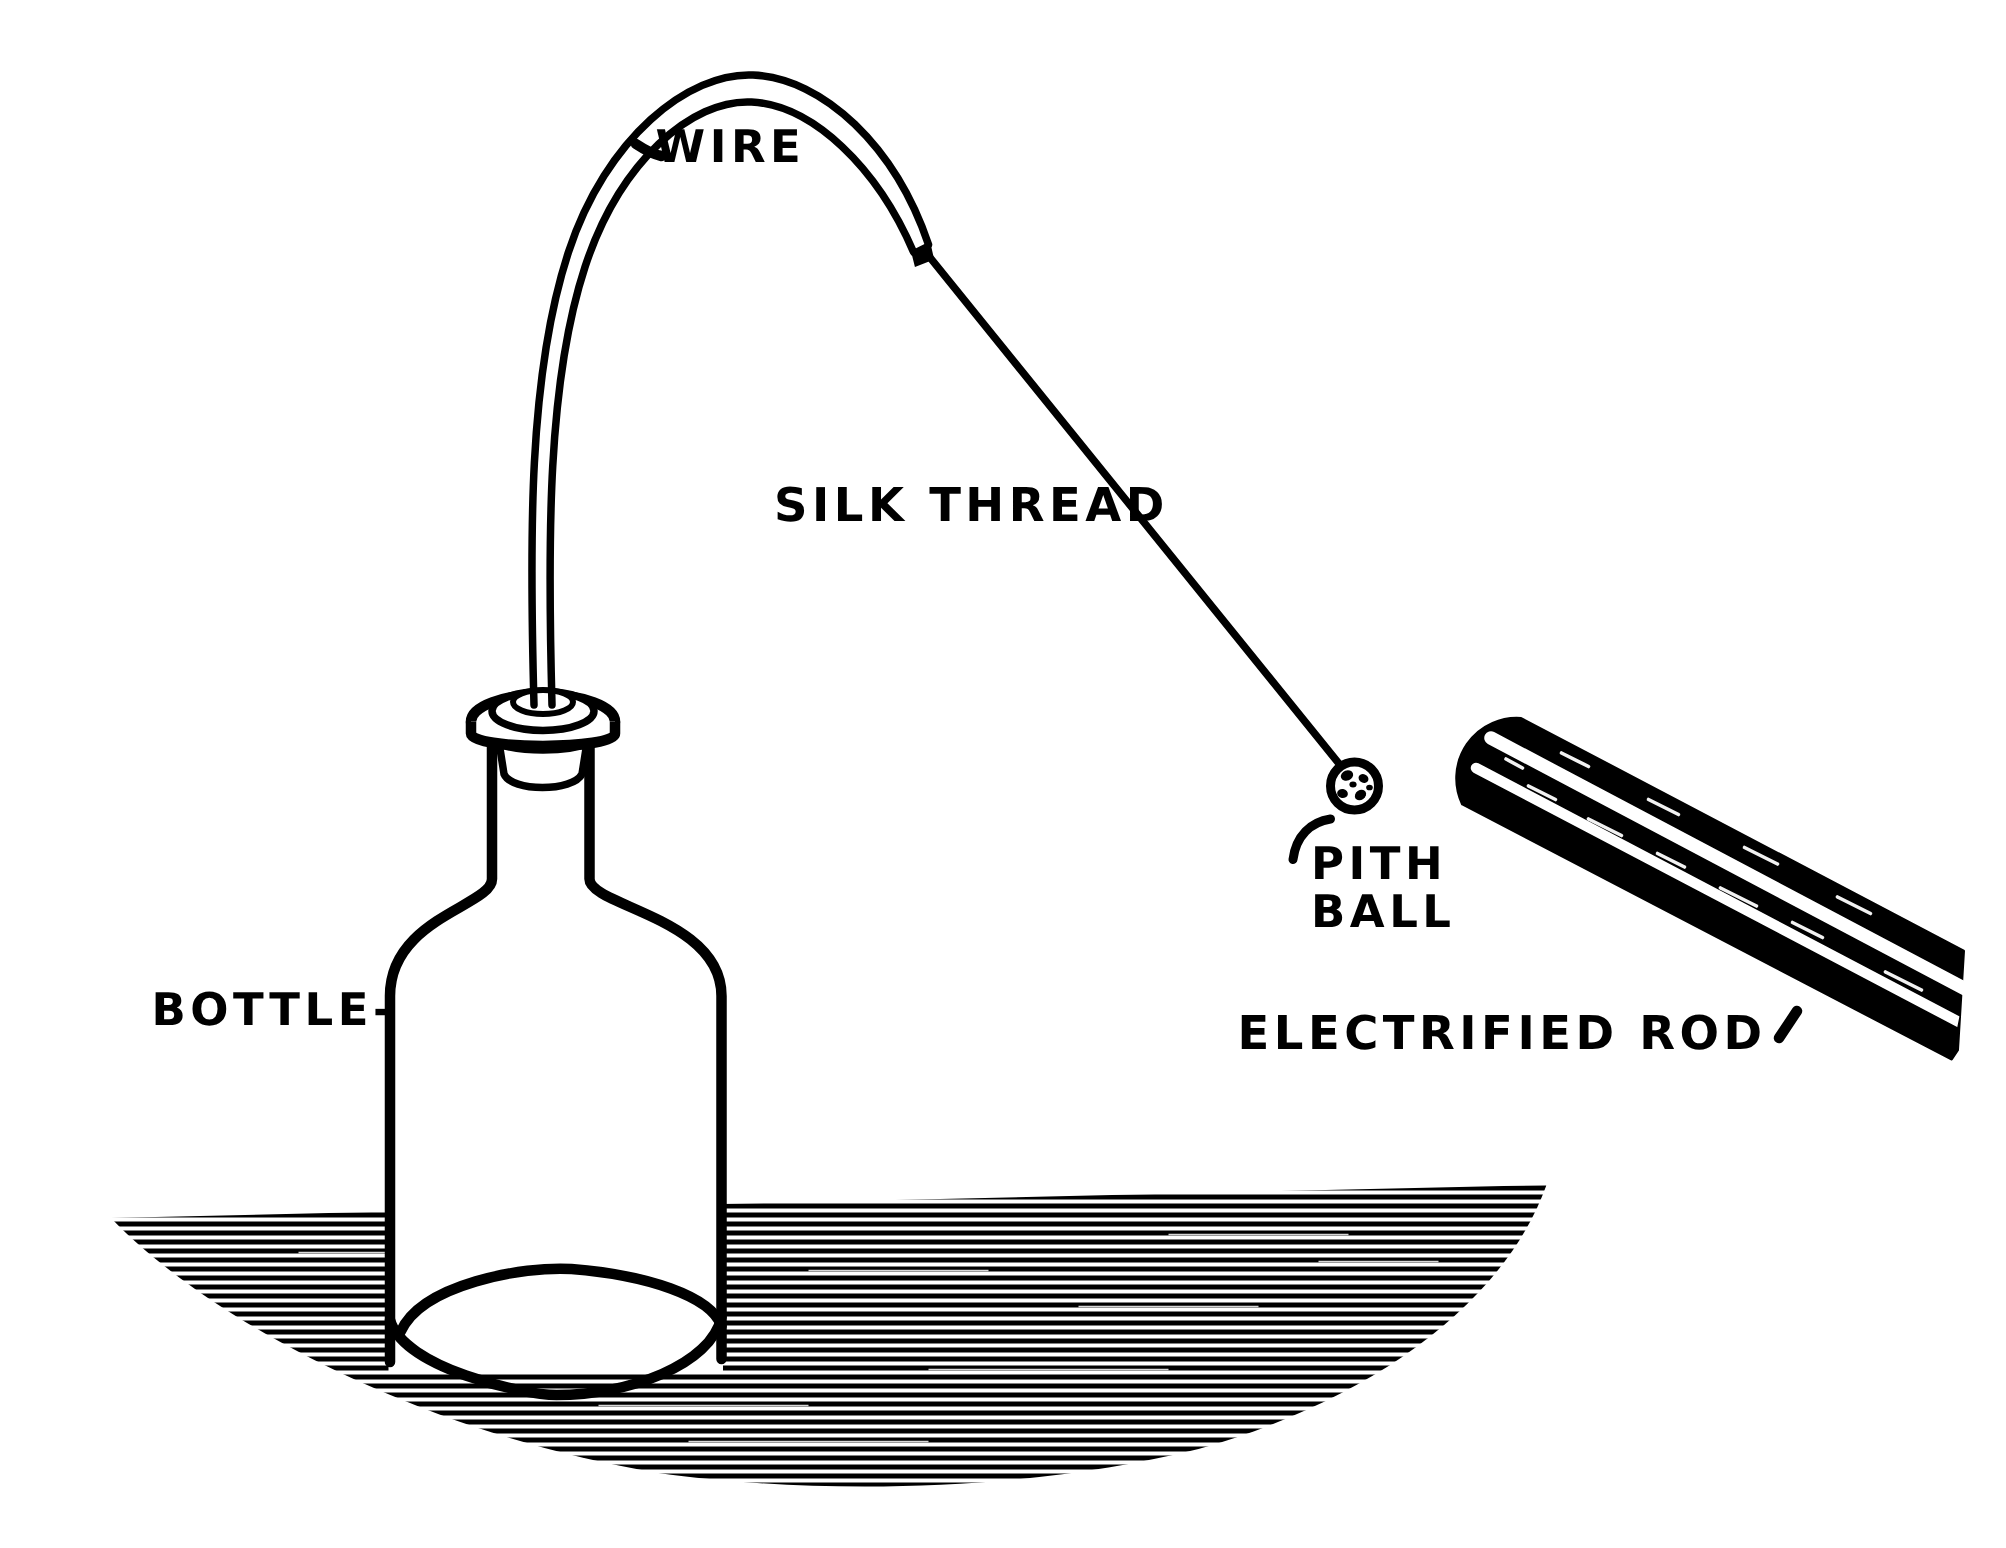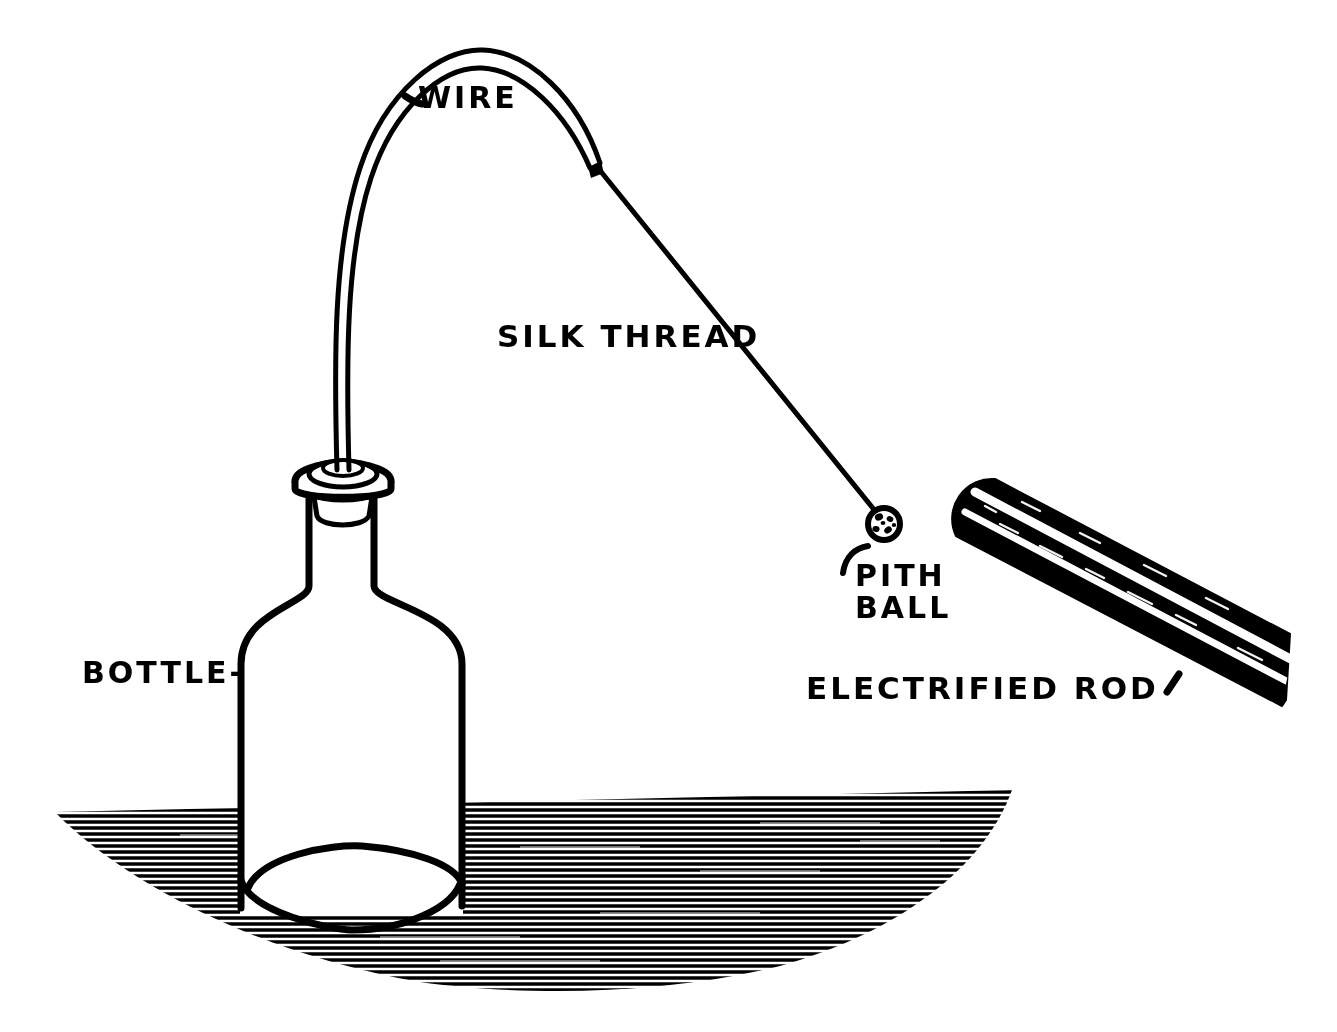--- a/index.html
+++ b/index.html
@@ -12,20 +12,21 @@
     width: 1337px;
     height: 1032px;
     overflow: hidden;
     font-family: "Liberation Sans", sans-serif;
   }
   #figure-root {
     position: relative;
     width: 1080px;
     height: 1032px;
     background: #ffffff;
+    margin-left: 19px;
   }
   #figure-svg {
     display: block;
     width: 1337px;
     height: 1032px;
   }
   .label-text {
     font-family: "DejaVu Sans", sans-serif;
     font-weight: bold;
     fill: #000000;

